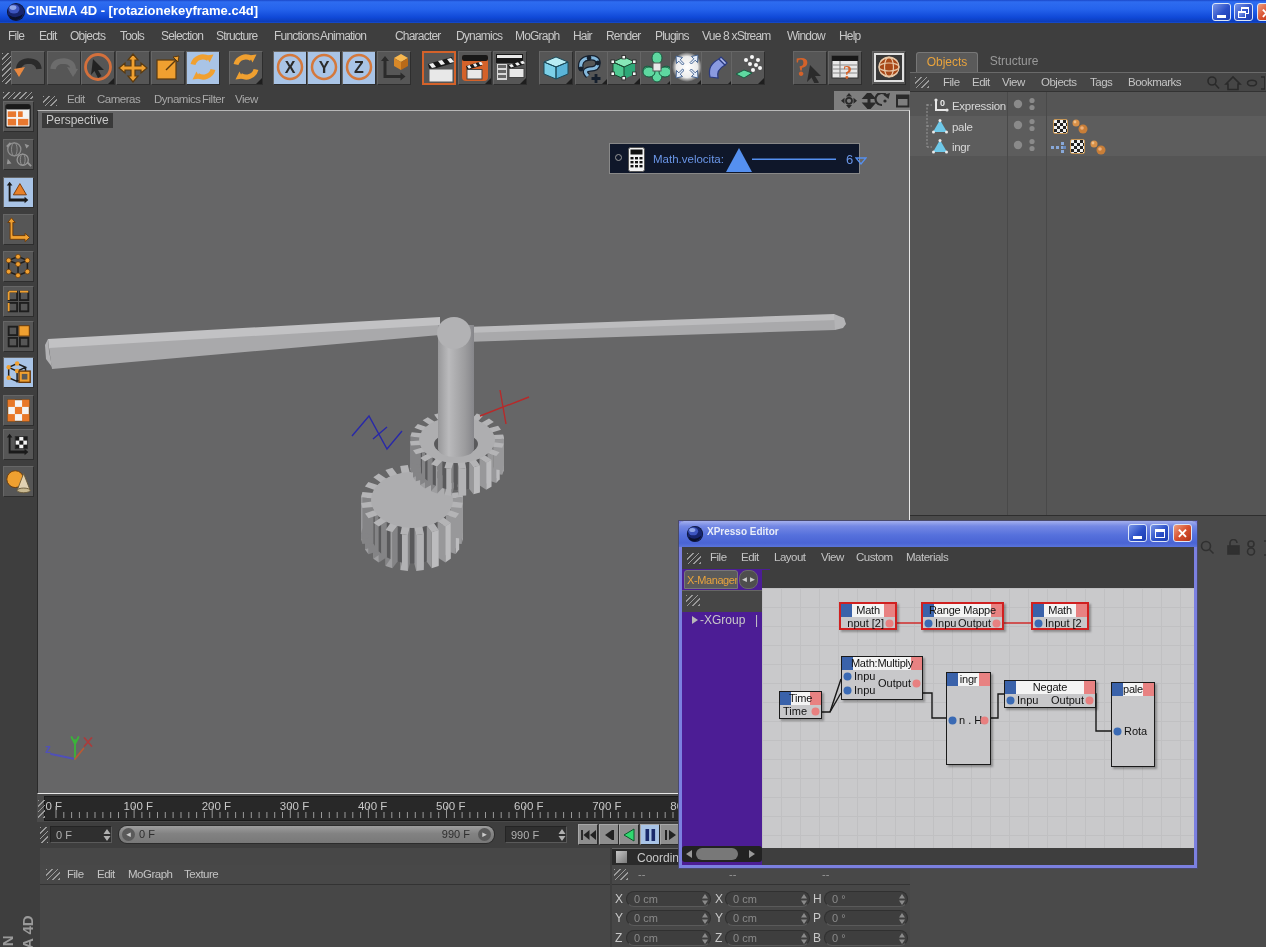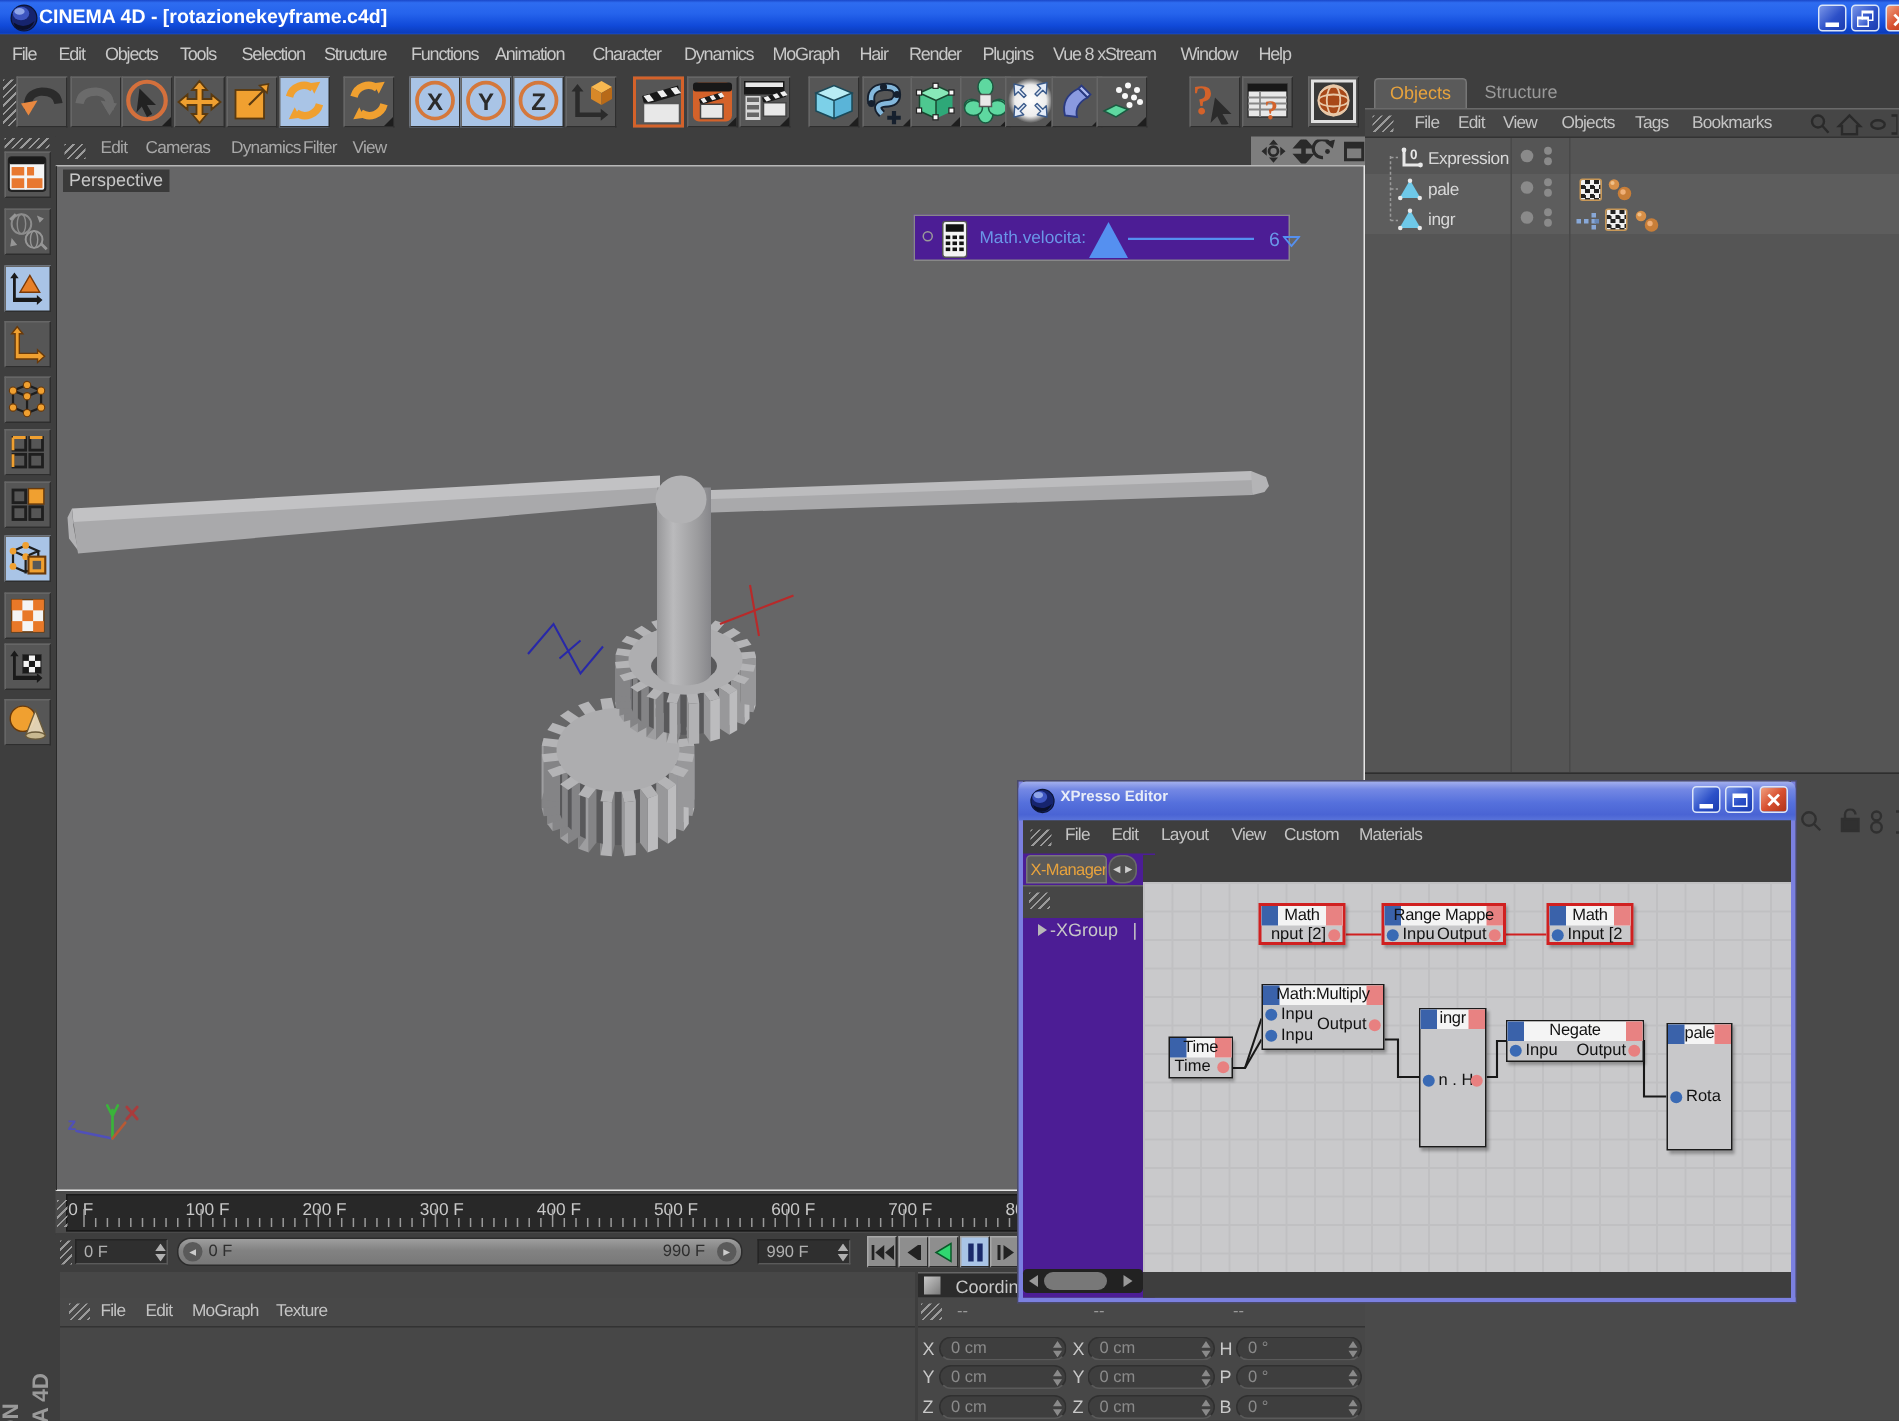--- a/index.html
+++ b/index.html
@@ -57,21 +57,21 @@
       <div class="abs" style="left:3px;top:2px;font-size:13px;font-weight:bold;color:#fff">✕</div>
     </div>
 <div class="abs" id="menubar"></div>
 <div class="mi" style="left:8px">File</div>
 <div class="mi" style="left:39px">Edit</div>
 <div class="mi" style="left:70px">Objects</div>
 <div class="mi" style="left:120px">Tools</div>
 <div class="mi" style="left:161px">Selection</div>
 <div class="mi" style="left:216px">Structure</div>
 <div class="mi" style="left:274px">Functions</div>
-<div class="mi" style="left:330px">Animation</div>
+<div class="mi" style="left:320px">Animation</div>
 <div class="mi" style="left:395px">Character</div>
 <div class="mi" style="left:456px">Dynamics</div>
 <div class="mi" style="left:515px">MoGraph</div>
 <div class="mi" style="left:573px">Hair</div>
 <div class="mi" style="left:606px">Render</div>
 <div class="mi" style="left:655px">Plugins</div>
 <div class="mi" style="left:702px">Vue 8 xStream</div>
 <div class="mi" style="left:787px">Window</div>
 <div class="mi" style="left:839px">Help</div>
 <div class="abs" id="toolbar"></div>
@@ -599,21 +599,21 @@
 
  <g stroke-linecap="round">
   <path d="M37 648 L13 643" stroke="#5050b8" stroke-width="1.8"></path>
   <path d="M37 648 L37 629 M37 633 L33.5 626 M37 633 L40.5 626" stroke="#3ab43a" stroke-width="1.8" fill="none"></path>
   <path d="M37 648 L45.5 637.5" stroke="#b85a34" stroke-width="1.8"></path>
   <path d="M46.5 635 L53.5 627 M46.5 627 L53.5 635" stroke="#aa3c3c" stroke-width="1.8"></path>
   <text x="7" y="642" font-size="12" font-weight="bold" fill="#5050b8">z</text>
  </g>
 </svg>
 
-<div class="abs" style="left:609px;top:143px;width:251px;height:31px;background:#4c1d95;border:1px solid #888;text-align:center;">
+<div class="abs" style="left:609px;top:143px;width:251px;height:31px;background:#0f172a;border:1px solid #888;text-align:center;">
  <div class="abs" style="left:5px;top:10px;width:7px;height:7px;border:1px solid #9a9a9a;border-radius:50%"></div>
  <svg class="abs" style="left:18px;top:3px" width="17" height="25" viewBox="0 0 17 25">
         <rect x="0.5" y="0.5" width="16" height="24" rx="2" fill="#f4f4f4" stroke="#555"></rect>
         <rect x="2.5" y="2.5" width="12" height="5" fill="#111"></rect>
         <g fill="#111">
           <rect x="2.5" y="10" width="3" height="2.4"></rect>
           <rect x="7" y="10" width="3" height="2.4"></rect>
           <rect x="11.5" y="10" width="3" height="2.4"></rect>
           <rect x="2.5" y="14" width="3" height="2.4"></rect>
           <rect x="7" y="14" width="3" height="2.4"></rect>

